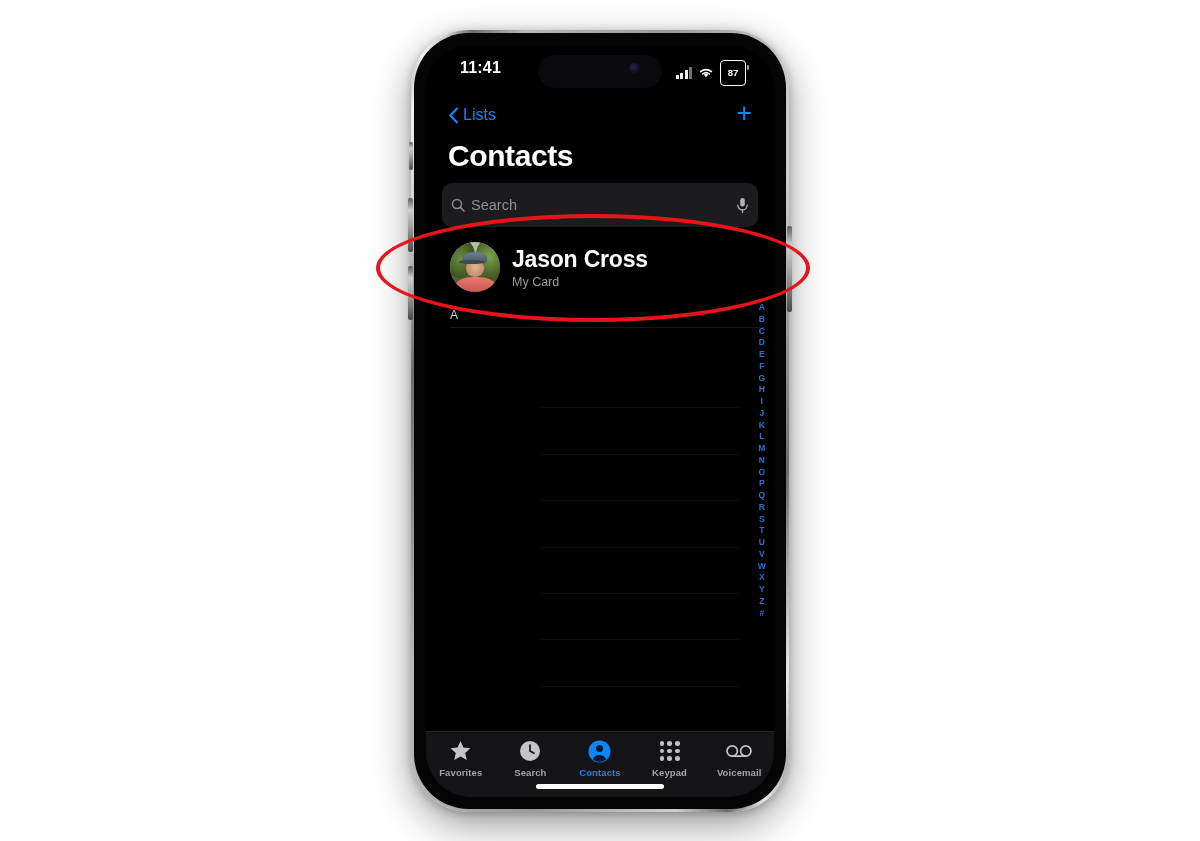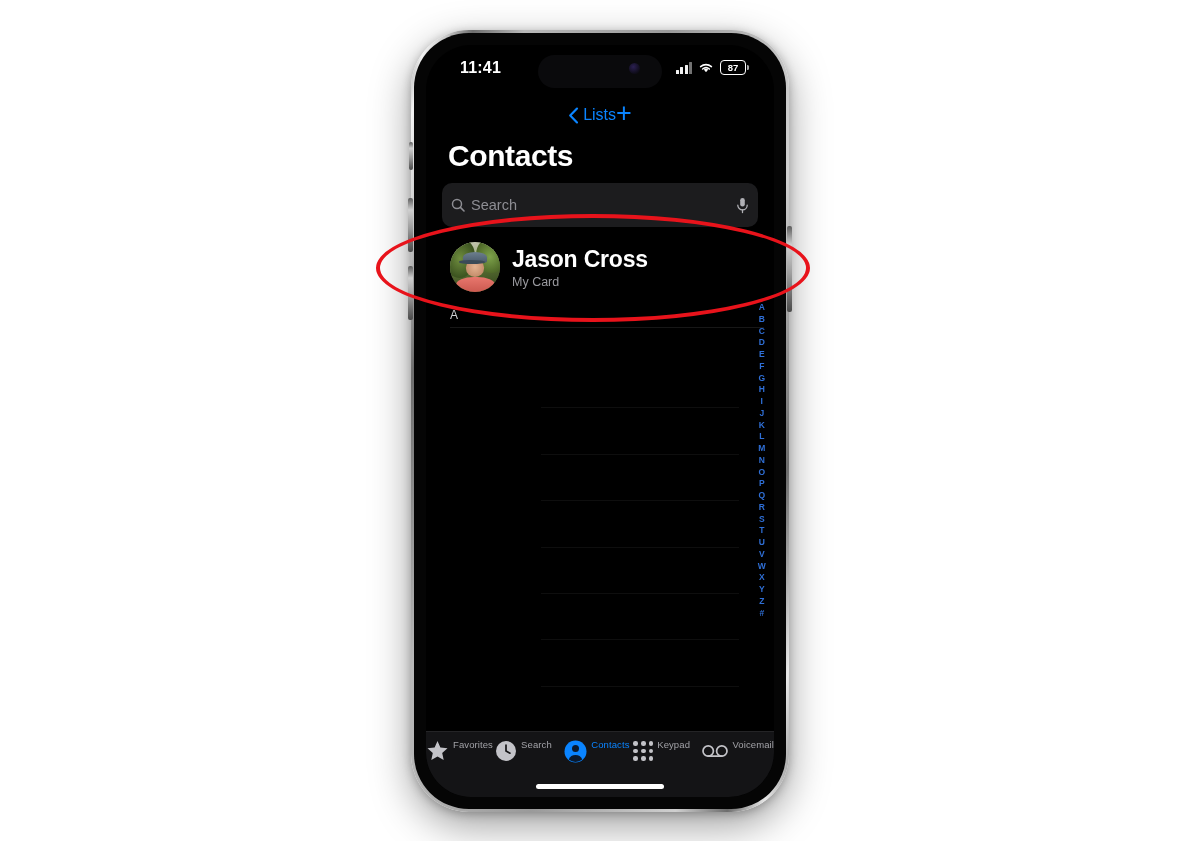--- a/index.html
+++ b/index.html
@@ -117,21 +117,21 @@
   
   .bars { display: flex; align-items: flex-end; gap: 1.5px; height: 12px; }
   .bars i { display:block; width: 3px; background:#fff; border-radius: 0.5px; }
   .bars i:nth-child(1){ height:4px;  opacity:.95;}
   .bars i:nth-child(2){ height:6.5px;opacity:.95;}
   .bars i:nth-child(3){ height:9px;  opacity:.95;}
   .bars i:nth-child(4){ height:12px; opacity:.45;}
   
   .battery {
     position: relative;
-    width: 26px; height: 15px;
+    width: 26px; height: 26px;
     border: 1.4px solid #fff;
     border-radius: 4px;
     display: flex; align-items: center; justify-content: center;
   }
   .battery::after {
     content:"";
     position:absolute; right:-3.5px; top:3.5px;
     width:2px; height:5px;
     background:#fff; border-radius:0 1.5px 1.5px 0;
     opacity:.65;
@@ -144,21 +144,21 @@
   }
 
   
   #nav-bar {
     flex: 0 0 auto;
     height: 36px;
     position: relative;
     padding: 0 22px;
     display: flex;
     align-items: center;
-    justify-content: center;
+    justify-content: space-between;
   }
   #back-button {
     display: flex; align-items: center; gap: 4px;
     color: #0a84ff;
     font-size: 16px;
     cursor: pointer;
   }
   #add-button {
     color: #0a84ff;
     font-size: 27px;
@@ -293,24 +293,25 @@
     height: 66px;
     background: #141416;
     border-top: 1px solid rgba(255,255,255,0.07);
     display: flex;
     align-items: flex-start;
     padding-top: 7px;
   }
   .tab-item {
     flex: 1 1 0;
     display: flex;
-    flex-direction: row;
-    align-items: flex-start;
+    flex-direction: column;
+    align-items: center;
     gap: 4px;
     cursor: pointer;
+    font-weight: bold;
   }
   .tab-icon { height: 24px; display: flex; align-items: center; justify-content: center; }
   .tab-label { font-size: 9.5px; color: #a2a2a7; letter-spacing: 0.1px; }
   .tab-item.active .tab-label { color: #0a84ff; }
 
   
   .keypad-grid { display: grid; grid-template-columns: repeat(3, 4.5px); gap: 3.2px; }
   .keypad-grid i { display:block; width:4.5px; height:4.5px; border-radius:50%; background:#c3c3c8; }
 
   

